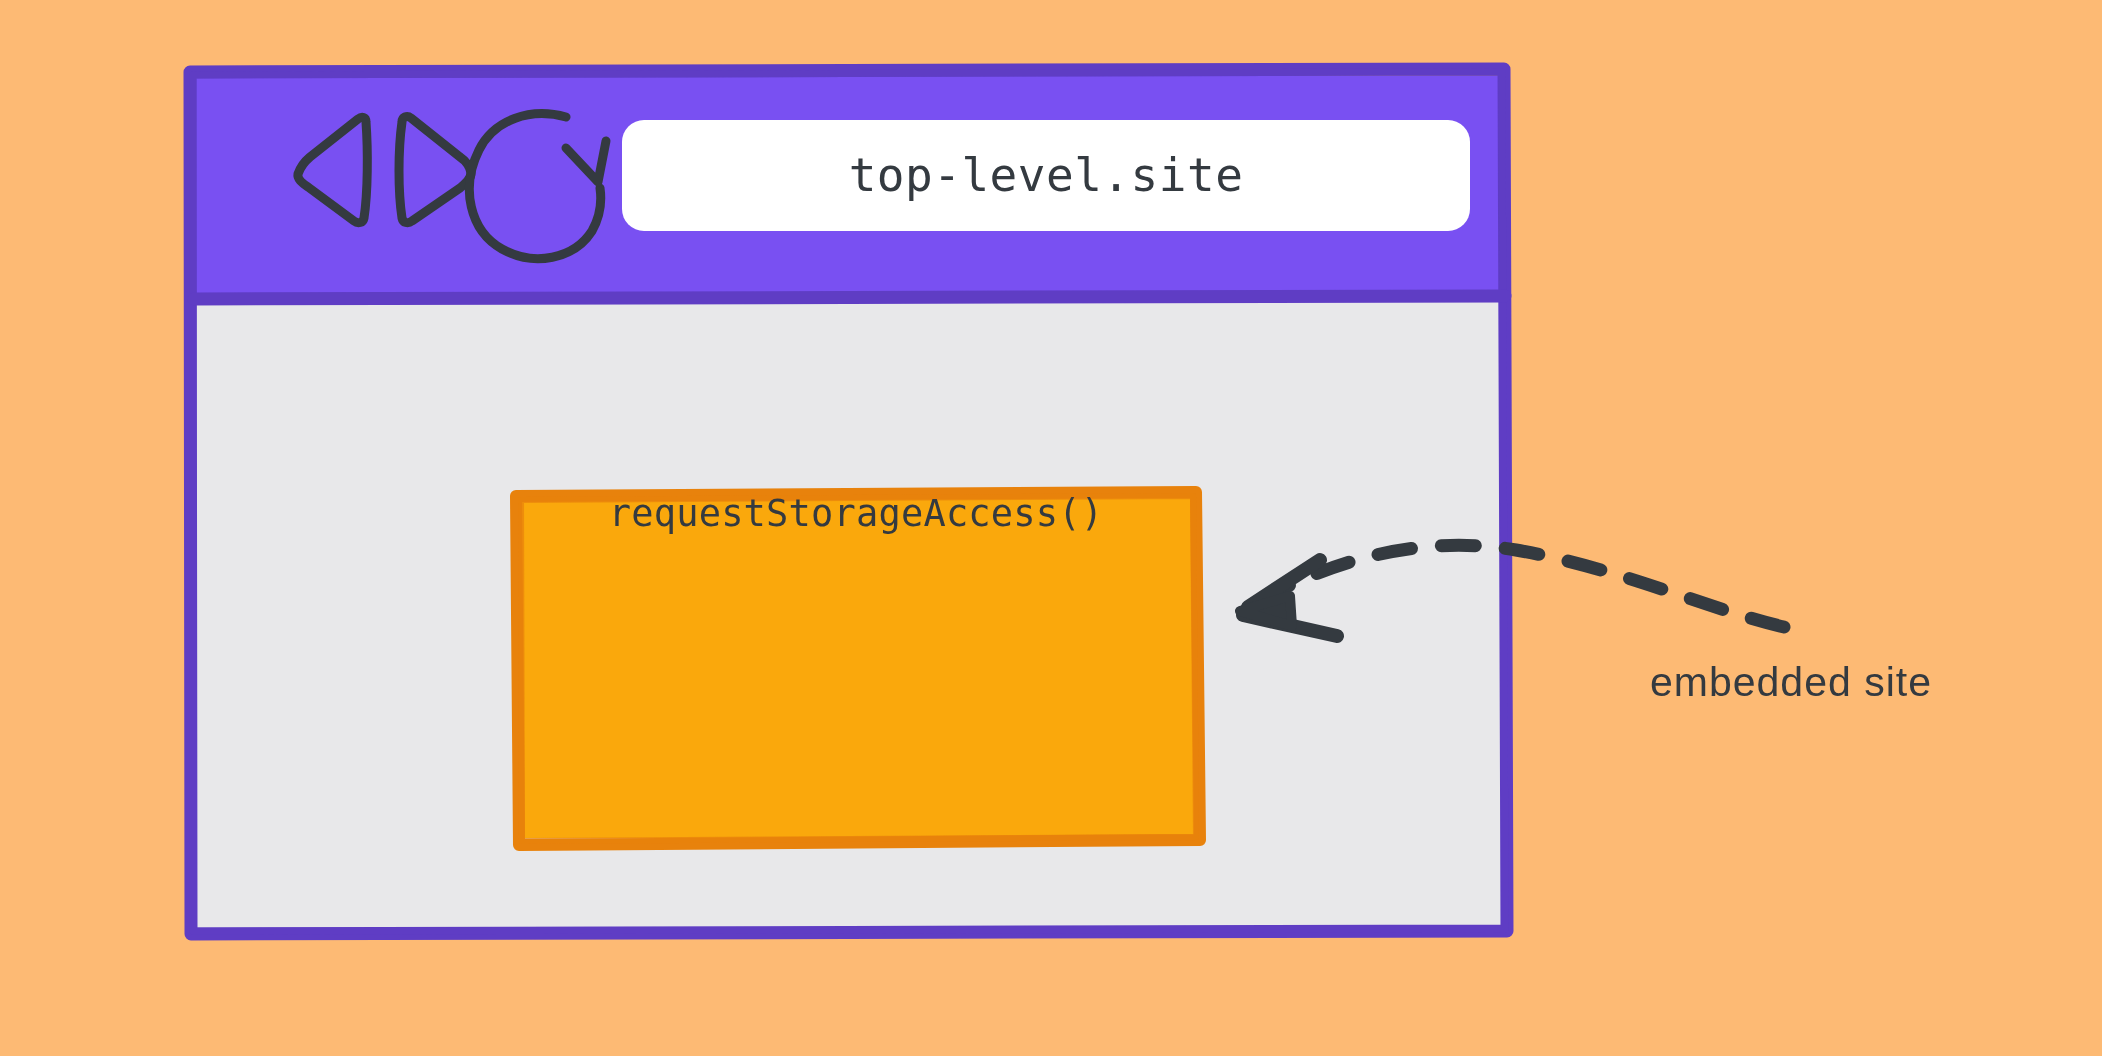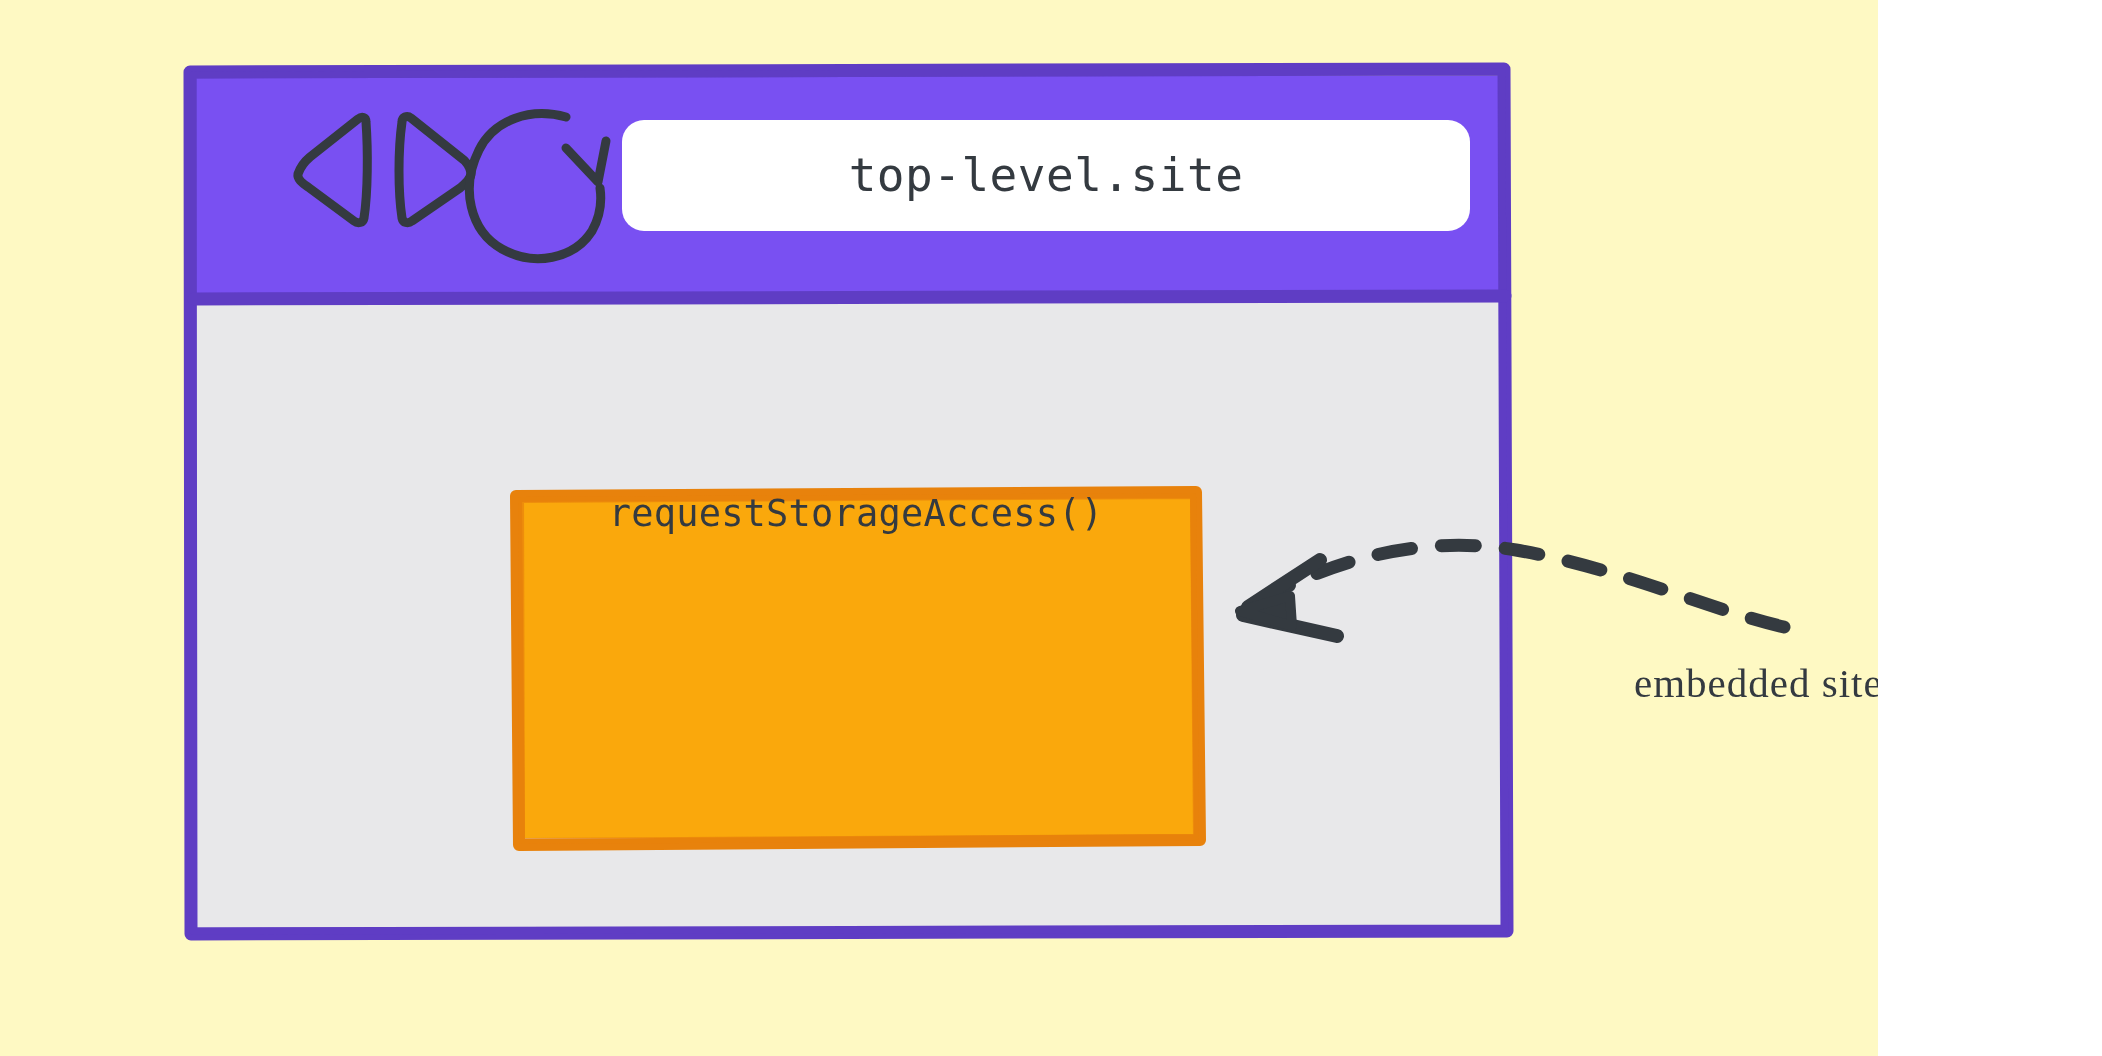--- a/index.html
+++ b/index.html
@@ -6,38 +6,39 @@
   html, body {
     margin: 0;
     padding: 0;
     background: #ffffff;
   }
   body {
     font-family: "DejaVu Sans Mono", monospace;
   }
   #stage {
     position: relative;
-    width: 1878px;
+    width: 2102px;
     height: 1056px;
-    background: #fef9c3;
+    background: #fdba74;
     overflow: hidden;
   }
   #scene {
     position: absolute;
     inset: 0;
     width: 2102px;
     height: 1056px;
   }
   .txt {
     position: absolute;
-    font-family: Liberation Serif, serif;
+    font-family: Liberation Sans, sans-serif;
     color: #343a40;
     white-space: pre;
     letter-spacing: 0.5px;
     user-select: none;
+    margin-left: 16px;
   }
   #url-text-wrap {
     position: absolute;
     left: 622px;
     top: 120px;
     width: 848px;
     height: 110px;
     display: flex;
     align-items: center;
     justify-content: center;

